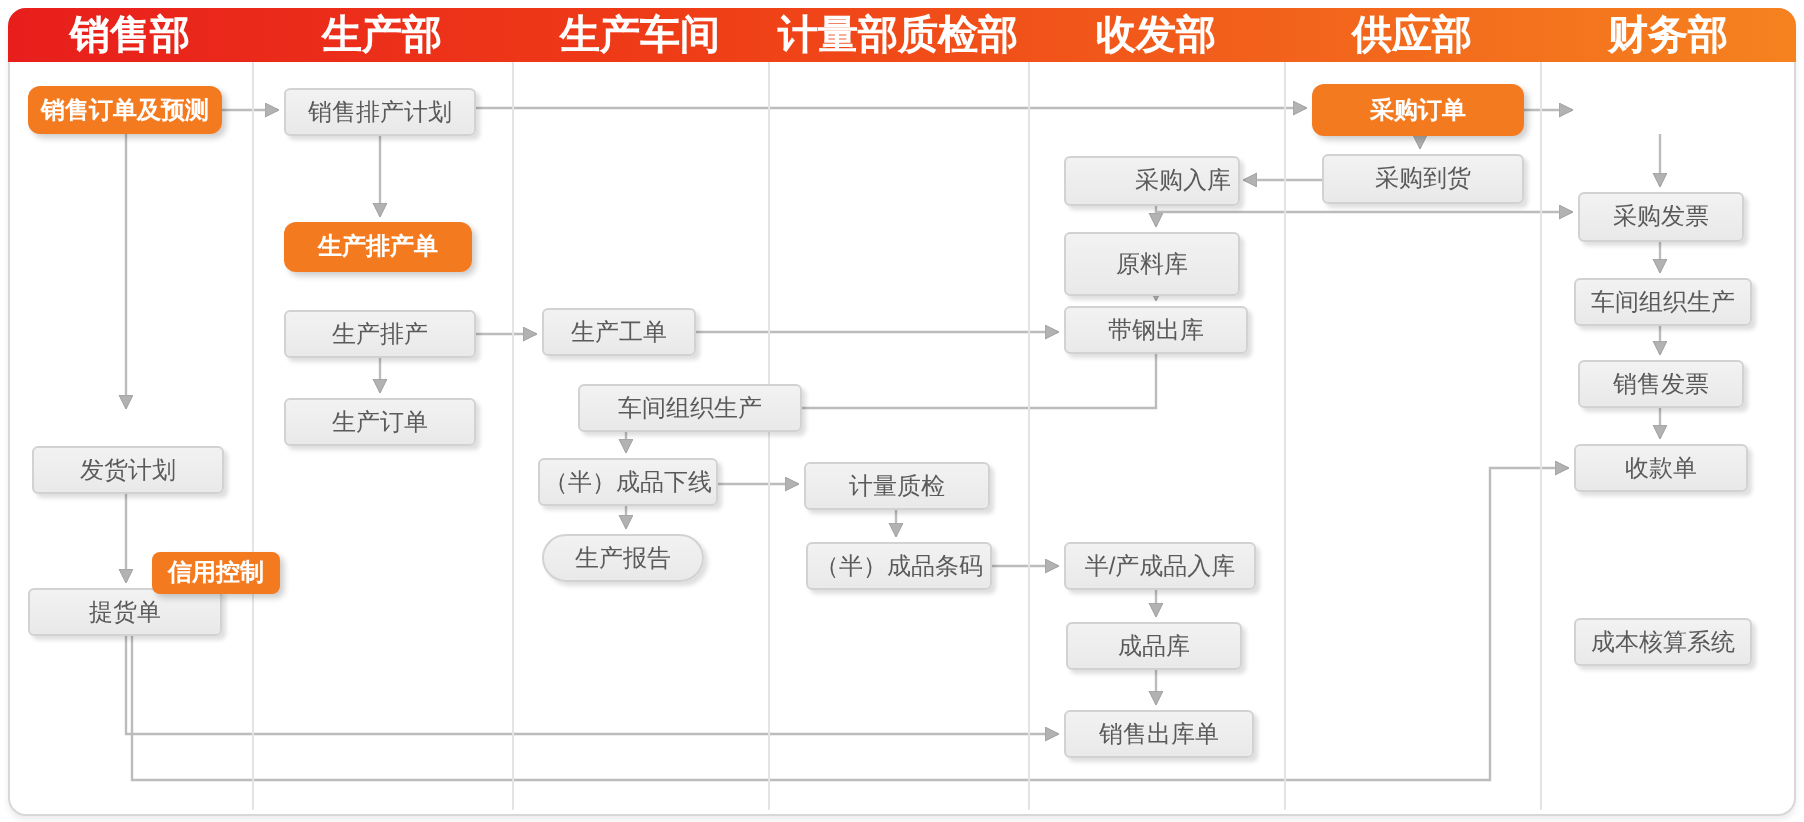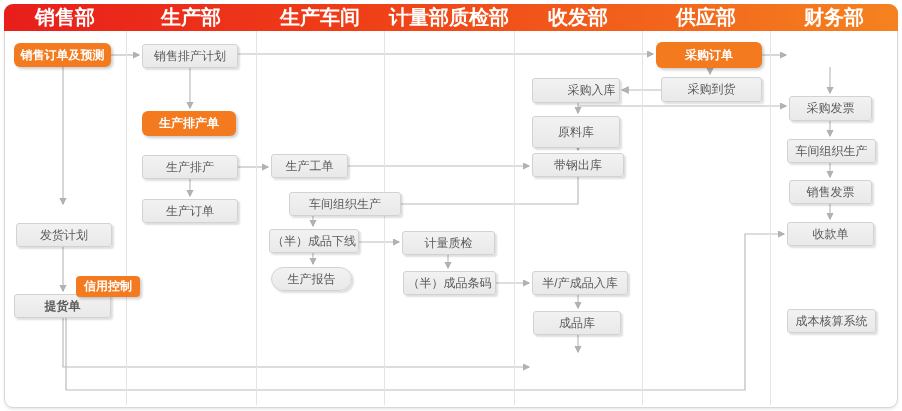--- a/index.html
+++ b/index.html
@@ -100,32 +100,33 @@
       <div class="sep" style="left: 514px;"></div>
       <div class="sep" style="left: 642px;"></div>
       <div class="sep" style="left: 770px;"></div>
       <div class="node highlight" style="left: 14px; top: 43px; width: 97px; height: 24px;">销售订单及预测</div>
       <div class="node normal" style="left: 142px; top: 44px; width: 96px; height: 24px;">销售排产计划</div>
       <div class="node highlight" style="left: 142px; top: 111px; width: 94px; height: 25px;">生产排产单</div>
       <div class="node normal" style="left: 142px; top: 155px; width: 96px; height: 24px;">生产排产</div>
       <div class="node normal" style="left: 142px; top: 199px; width: 96px; height: 24px;">生产订单</div>
       <div class="node normal" style="left: 16px; top: 207px; width: 96px; height: 24px; margin-top: 16px;">发货计划</div>
       <div class="node tag" style="left: 76px; top: 276px; width: 64px; height: 21px;">信用控制</div>
-      <div class="node normal" style="left: 14px; top: 294px; width: 97px; height: 24px; font-weight: bold;">提货单</div>
+      <div class="node normal" style="left: 14px; top: 294px; width: 97px; height: 24px;">提货单</div>
       <div class="node normal" style="left: 271px; top: 154px; width: 77px; height: 24px;">生产工单</div>
       <div class="node normal" style="left: 289px; top: 192px; width: 112px; height: 24px; text-align: center;">车间组织生产</div>
       <div class="node normal" style="left: 269px; top: 229px; width: 90px; height: 24px;">（半）成品下线</div>
       <div class="node normal" style="left: 271px; top: 267px; width: 81px; height: 24px; border-radius: 12px;">生产报告</div>
       <div class="node normal" style="left: 402px; top: 231px; width: 93px; height: 24px;">计量质检</div>
       <div class="node normal" style="left: 403px; top: 271px; width: 93px; height: 24px;">（半）成品条码</div>
       <div class="node normal" style="left: 532px; top: 78px; width: 88px; height: 25px; padding-left: 31px;">采购入库</div>
       <div class="node normal" style="left: 532px; top: 116px; width: 88px; height: 32px;">原料库</div>
       <div class="node normal" style="left: 532px; top: 153px; width: 92px; height: 24px;">带钢出库</div>
       <div class="node normal" style="left: 532px; top: 271px; width: 96px; height: 24px;">半/产成品入库</div>
       <div class="node normal" style="left: 533px; top: 311px; width: 88px; height: 24px;">成品库</div>
+      <div class="node normal" style="left: 532px; top: 355px; width: 95px; height: 24px;">销售出库单</div>
       <div class="node highlight" style="left: 656px; top: 42px; width: 106px; height: 26px;">采购订单</div>
       <div class="node normal" style="left: 661px; top: 77px; width: 101px; height: 25px;">采购到货</div>
       <div class="node normal" style="left: 789px; top: 96px; width: 83px; height: 25px;">采购发票</div>
       <div class="node normal" style="left: 787px; top: 139px; width: 89px; height: 24px;">车间组织生产</div>
       <div class="node normal" style="left: 789px; top: 180px; width: 83px; height: 24px;">销售发票</div>
       <div class="node normal" style="left: 787px; top: 222px; width: 87px; height: 24px;">收款单</div>
       <div class="node normal" style="left: 787px; top: 309px; width: 89px; height: 24px;">成本核算系统</div>
     </div>
 </div>
 

